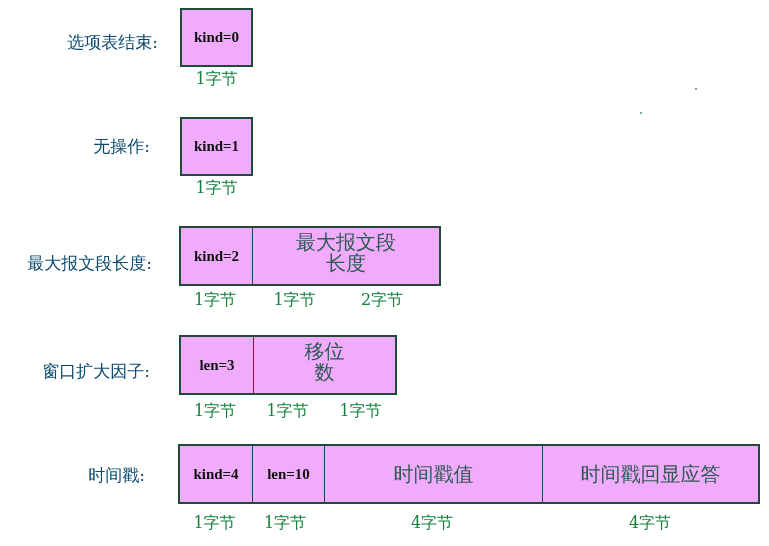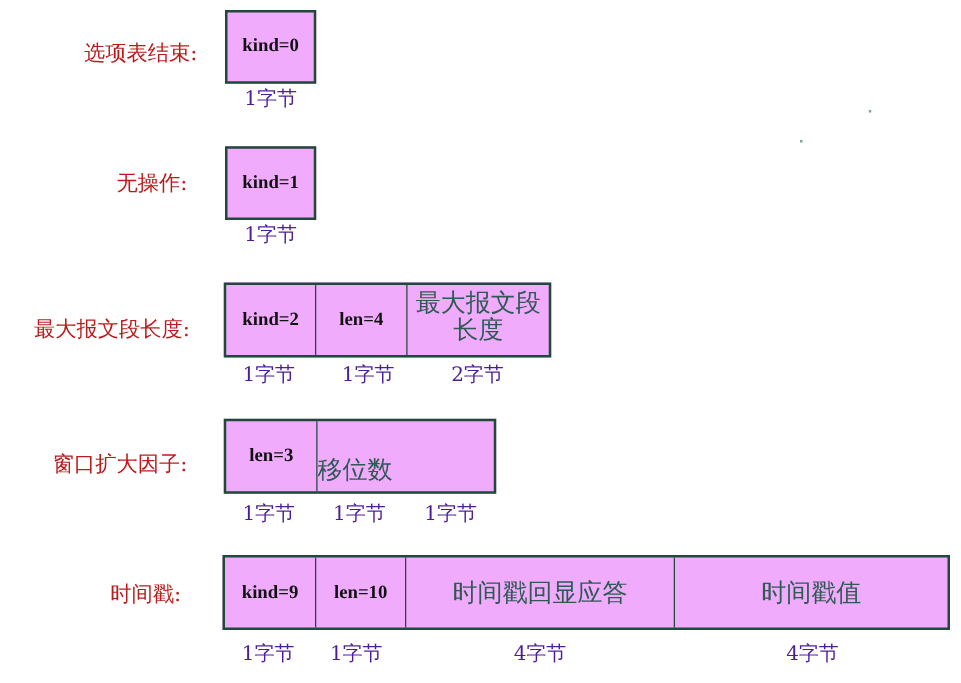--- a/index.html
+++ b/index.html
@@ -1,73 +1,72 @@
 <!DOCTYPE html>
 <html><head>
 <meta charset="utf-8">
 <style>
   html, body { margin: 0; padding: 0; background: #ffffff; }
   body { width: 769px; height: 546px; position: relative; overflow: hidden;
          font-family: "DejaVu Serif", "Liberation Serif", serif; }
-  .label { position: absolute; font-size: 17px; color: #b91c1c; white-space: nowrap; text-align: right; }
+  .label { position: absolute; font-size: 17px; color: #0c4a6e; white-space: nowrap; text-align: right; }
   .box { position: absolute; display: flex; border: 2px solid #1f4a3a; box-sizing: border-box; background: #f0abfc; }
   .cell { box-sizing: border-box; display: flex; align-items: center; justify-content: center;
           text-align: center; border-right: 1.5px solid #1f4a3a; }
   .cell:last-child { border-right: none; }
   .cell.field { font-family: "Liberation Serif", "DejaVu Serif", serif; font-weight: bold; font-size: 15px; color: #111; }
   .cell.desc { font-size: 20px; color: #2e5a52; line-height: 21px; }
-  .bytes { position: absolute; font-size: 16px; color: #4c1d95; text-align: center; white-space: nowrap; }
+  .bytes { position: absolute; font-size: 16px; color: #15803d; text-align: center; white-space: nowrap; }
   .dot { position: absolute; width: 2px; height: 2px; background: #7aa89c; }
 </style>
 </head>
 <body>
 
 <div class="label" style="left:20px; top:31px; width:138px;">选项表结束:</div>
 <div class="box" style="left:180px; top:8px; width:73px; height:59px;">
   <div class="cell field" style="width:71px;">kind=0</div>
 </div>
 <div class="bytes" style="left:180px; top:69px; width:73px;">1字节</div>
 
 <div class="label" style="left:20px; top:135px; width:130px;">无操作:</div>
 <div class="box" style="left:180px; top:117px; width:73px; height:59px;">
   <div class="cell field" style="width:71px;">kind=1</div>
 </div>
 <div class="bytes" style="left:180px; top:178px; width:73px;">1字节</div>
 
 <div class="label" style="left:0px; top:252px; width:152px;text-align:right;">最大报文段长度:</div>
 <div class="box" style="left:179px; top:226px; width:262px; height:60px;">
   <div class="cell field" style="width:72px;">kind=2</div>
-  <div class="cell field" style="width:73px;">len=4</div>
   <div class="cell desc" style="flex:1; flex-direction:column; justify-content:flex-start; padding-top:4px;">
     <span>最大报文段</span>
     <span>长度</span>
   </div>
 </div>
 <div class="bytes" style="left:179px; top:290px; width:72px;">1字节</div>
 <div class="bytes" style="left:258px; top:290px; width:73px;">1字节</div>
 <div class="bytes" style="left:324px; top:290px; width:116px;">2字节</div>
 
 <div class="label" style="left:10px; top:360px; width:140px;">窗口扩大因子:</div>
 <div class="box" style="left:179px; top:335px; width:218px; height:60px;">
   <div class="cell field" style="width:73px;">len=3</div>
-  <div class="cell desc" style="flex:1; justify-content:flex-start; padding-top:20px;">
+  <div class="cell desc" style="flex:1; flex-direction:column; justify-content:flex-start; padding-top:4px;">
     <span>移位</span>
     <span>数</span>
   </div>
 </div>
 <div class="bytes" style="left:179px; top:401px; width:72px;">1字节</div>
 <div class="bytes" style="left:251px; top:401px; width:73px;">1字节</div>
 <div class="bytes" style="left:324px; top:401px; width:73px;">1字节</div>
 
 <div class="label" style="left:20px; top:464px; width:125px;text-align:right;">时间戳:</div>
 <div class="box" style="left:178px; top:444px; width:582px; height:60px;">
-  <div class="cell field" style="width:73px;">kind=9</div>
+  <div class="cell field" style="width:73px;">kind=4</div>
   <div class="cell field" style="width:72px;">len=10</div>
+  <div class="cell desc" style="width:218px;">时间戳值</div>
   <div class="cell desc" style="flex:1;">时间戳回显应答</div>
-  <div class="cell desc" style="width:218px;">时间戳值</div>
 </div>
 <div class="bytes" style="left:178px; top:513px; width:73px;">1字节</div>
 <div class="bytes" style="left:249px; top:513px; width:72px;">1字节</div>
 <div class="bytes" style="left:323px; top:513px; width:218px;">4字节</div>
 <div class="bytes" style="left:541px; top:513px; width:218px;">4字节</div>
 
 <div class="dot" style="left:695px; top:88px;"></div>
 <div class="dot" style="left:640px; top:112px;"></div>
 
 </body></html>

